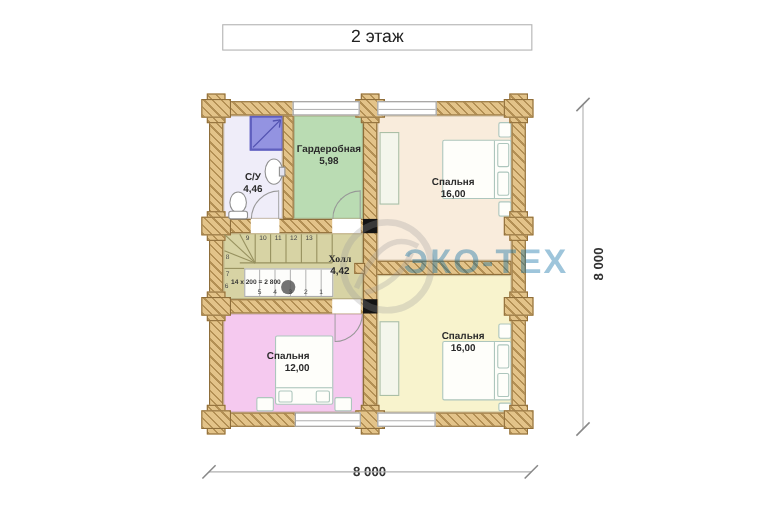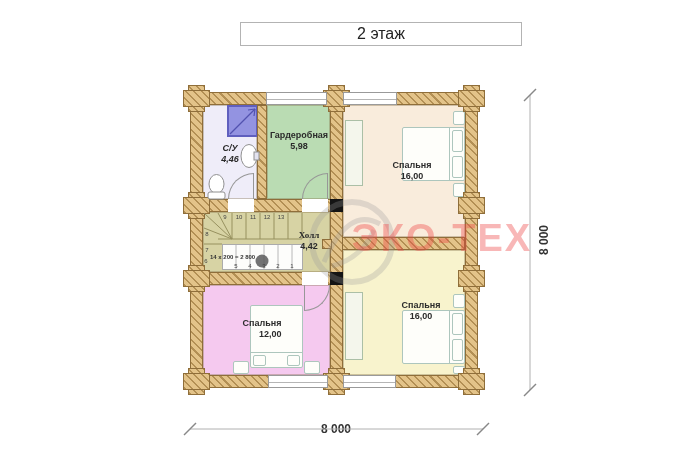--- a/index.html
+++ b/index.html
@@ -1,20 +1,20 @@
 <!DOCTYPE html>
 <html><head>
 <meta charset="utf-8">
 <style>
   html,body{margin:0;padding:0;background:#fff;}
   #canvas{position:relative;width:700px;height:464px;background:#fff;overflow:hidden;
           font-family:"Liberation Sans",sans-serif;}
   .titlebox{position:absolute;left:202px;top:22px;width:280px;height:22px;
             border:1px solid #b3b3b3;background:#fff;display:flex;align-items:center;justify-content:center;
-            font-size:16px;color:#222;z-index:10;margin-left:38px;}
+            font-size:16px;color:#222;z-index:10;}
   .floor{position:absolute;box-sizing:border-box;border:1px solid rgba(125,105,65,.35);z-index:1;}
   .wall{position:absolute;box-sizing:border-box;z-index:3;
         background-color:#e3c389;
         background-image:repeating-linear-gradient(45deg,rgba(139,101,41,.55) 0px,rgba(139,101,41,.55) 1.5px,transparent 1.5px,transparent 5.5px);
         border:1px solid #8f6e3a;}
   .nub{position:absolute;box-sizing:border-box;z-index:4;
         background-color:#e3c389;
         background-image:repeating-linear-gradient(45deg,rgba(139,101,41,.55) 0px,rgba(139,101,41,.55) 1.5px,transparent 1.5px,transparent 5.5px);
         border:1px solid #8f6e3a;}
   .window{position:absolute;box-sizing:border-box;background:#fff;border:1px solid #9a9a9a;z-index:4;}
@@ -33,21 +33,21 @@
   .room-label{position:absolute;z-index:8;transform:translate(-50%,-50%);
               font-size:9px;font-weight:bold;color:#2b2b2b;text-align:center;line-height:1.2;white-space:nowrap;}
   .stairnum{position:absolute;z-index:8;transform:translate(-50%,-50%);
             font-size:6px;color:#444;}
   .stair-anno{position:absolute;z-index:8;font-size:6px;font-weight:bold;color:#333;white-space:nowrap;}
   .dim-label-h{position:absolute;z-index:6;transform:translate(-50%,-50%);background:#fff;padding:0 5px;
                font-size:12px;font-weight:bold;color:#333;}
   .dim-label-v{position:absolute;z-index:6;transform:translate(-50%,-50%) rotate(-90deg);
                font-size:12px;font-weight:bold;color:#333;white-space:nowrap;}
   .watermark{position:absolute;z-index:9;transform:translate(-50%,-50%);
-             font-size:38px;font-weight:bold;letter-spacing:2px;color:#ef4444;opacity:.38;white-space:nowrap;}
+             font-size:31px;font-weight:bold;letter-spacing:2px;color:#0369a1;opacity:.38;white-space:nowrap;}
   svg.overlay{position:absolute;left:0;top:0;z-index:7;pointer-events:none;}
 </style>
 </head>
 <body>
 
 <div id="canvas">
 
   <div class="titlebox">
     <span>2 этаж</span>
   </div>
@@ -128,21 +128,21 @@
 
   <div class="furn" style="left:250px;top:305px;width:53px;height:63px;"></div>
   <div class="furn" style="left:253px;top:355px;width:13px;height:11px;"></div>
   <div class="furn" style="left:287px;top:355px;width:13px;height:11px;"></div>
   <div style="position:absolute;left:251px;top:352px;width:51px;height:1px;background:#adc6bd;z-index:2;"></div>
   <div class="furn" style="left:233px;top:361px;width:16px;height:13px;"></div>
   <div class="furn" style="left:304px;top:361px;width:16px;height:13px;"></div>
 
   <div class="flight" style="left:222px;top:244px;width:81px;height:26px;"></div>
 
-  <div class="room-label" style="left:230px;top:154px;font-style:italic;">
+  <div class="room-label" style="left:230px;top:166px;">
     <span style="display:block;">С/У</span>
     <span style="display:block;">4,46</span>
   </div>
   <div class="room-label" style="left:299px;top:141px;">
     <span style="display:block;">Гардеробная</span>
     <span style="display:block;">5,98</span>
   </div>
   <div class="room-label" style="left:412px;top:171px;">
     <span style="display:block;">Спальня</span>
     <span style="display:block;">16,00</span>

